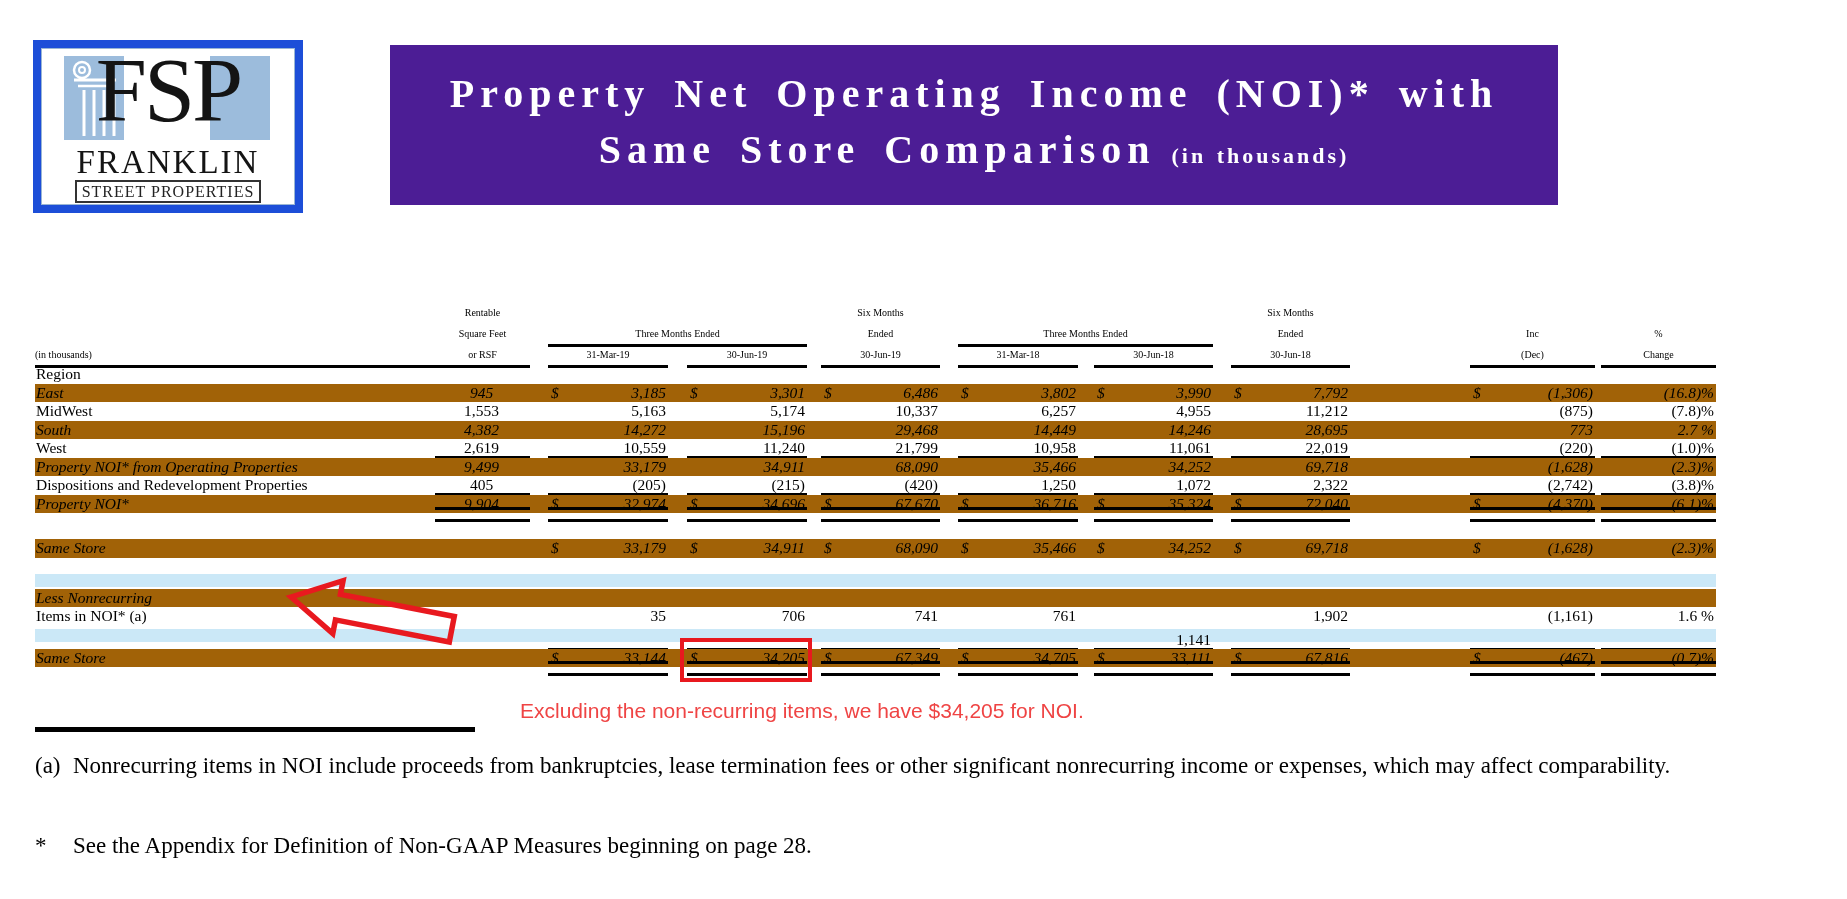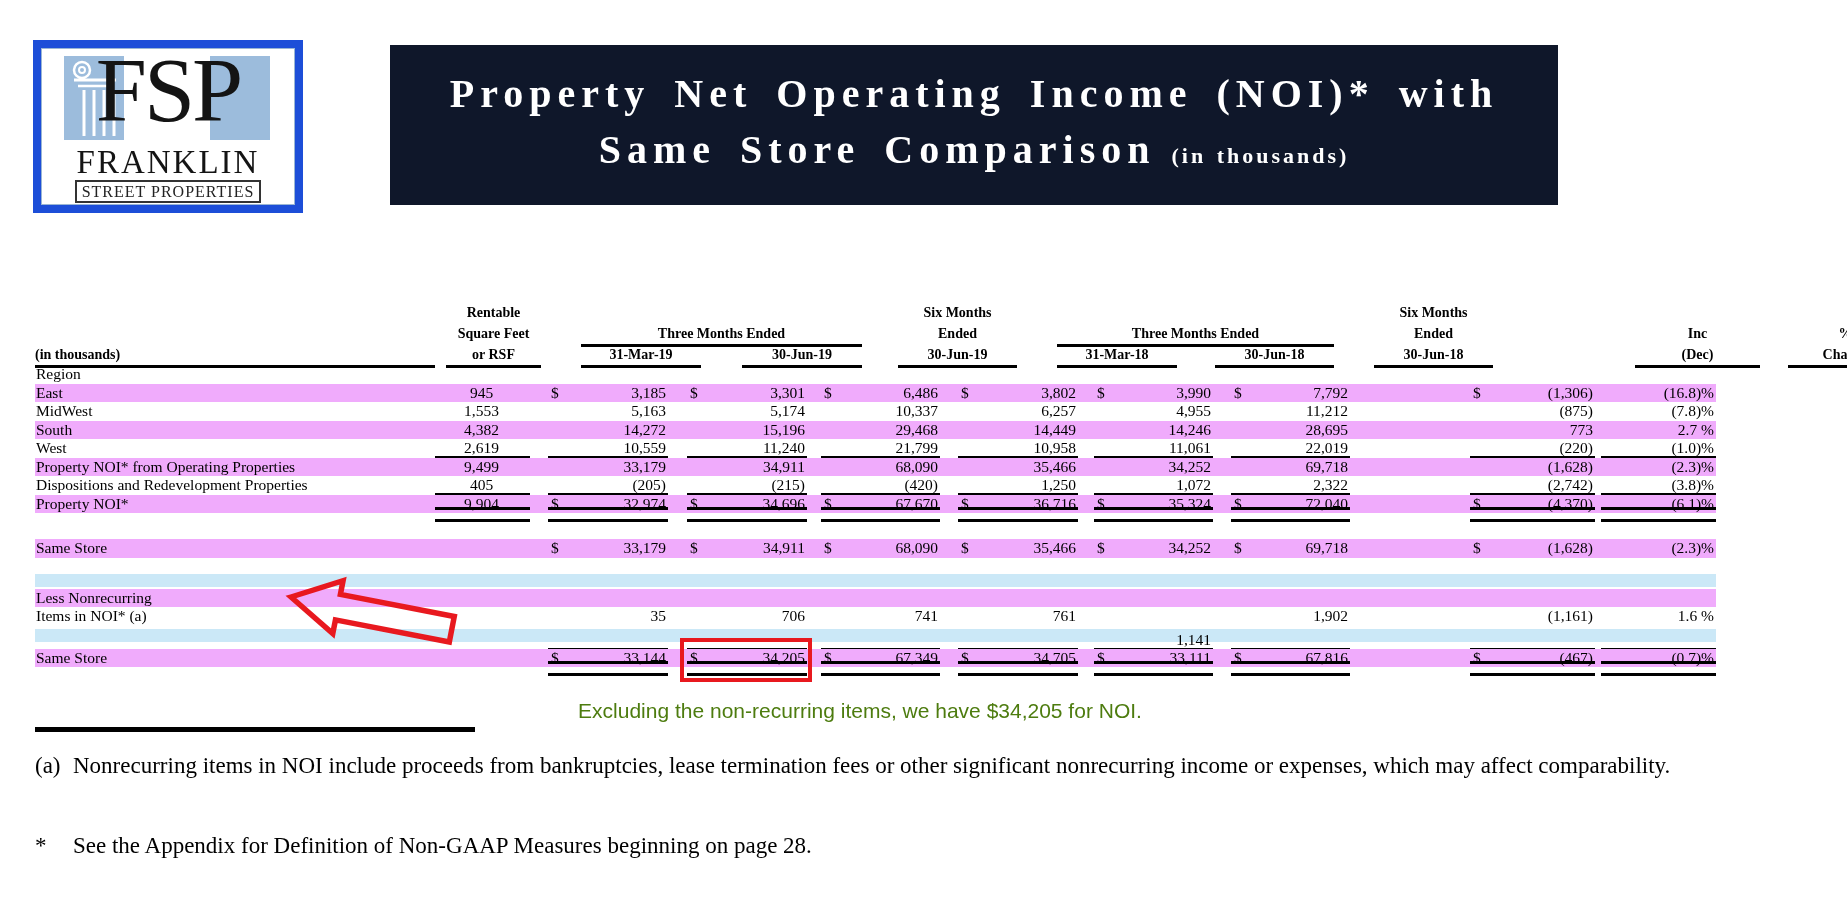--- a/index.html
+++ b/index.html
@@ -14,55 +14,55 @@
   .logo-sq{position:absolute;top:5px;width:60px;height:84px;background:#9cbcdc;}
   #logo-sq-left{left:16px;}
   #logo-sq-right{right:18px;}
   #fsp-text{position:absolute;left:0;right:0;top:-9px;text-align:center;
             font-size:92px;line-height:96px;color:#141414;letter-spacing:-3px;}
   #logo-name1{font-size:33px;line-height:34px;letter-spacing:2px;color:#141414;}
   #logo-name2{font-size:16px;line-height:19px;letter-spacing:1px;color:#222;
               border:2px solid #333;padding:0 5px;margin-top:1px;}
 
   
-  #banner{position:absolute;left:390px;top:45px;width:1168px;height:160px;background:#0f172a;
+  #banner{position:absolute;left:390px;top:45px;width:1168px;height:160px;background:#4c1d95;
           display:flex;flex-direction:column;justify-content:center;align-items:center;gap:10px;}
   .banner-line{color:#fff;font-weight:bold;font-size:40px;letter-spacing:6px;word-spacing:8px;
                white-space:nowrap;line-height:46px;}
   #banner-note{font-size:22px;letter-spacing:3px;margin-left:16px;word-spacing:2px;}
 
   
   #noi-table{position:absolute;left:35px;top:302px;width:1681px;
              --cols:400px 95px 18px 120px 19px 120px 14px 119px 18px 120px 16px 119px 18px 119px 120px 125px 6px 115px;}
   .hrow{display:grid;grid-template-columns:var(--cols);height:21px;line-height:21px;
-        font-weight:bold;font-size:14px;gap:11px;}
+        font-weight:normal;font-size:10px;}
   .hc{text-align:center;white-space:nowrap;}
   .hul{border-bottom:3px solid #000;}
   .hc-left{text-align:left;}
 
   .trow{display:grid;grid-template-columns:var(--cols);height:18.5px;line-height:18.5px;
         font-size:15.5px;position:relative;}
-  .bg-blue{background:#f0abfc;}
+  .bg-blue{background:#a16207;font-style:italic;}
   .stripe{background:#cbe8f7;}
   .lbl{grid-column:1;white-space:nowrap;padding-left:1px;}
   .rsf{grid-column:2;text-align:center;position:relative;padding-right:2px;}
   .money{display:flex;position:relative;padding:0 2px 0 3px;white-space:nowrap;}
   .money .v{margin-left:auto;}
   .pct{grid-column:18;text-align:right;position:relative;padding-right:2px;white-space:nowrap;}
   .ul1{position:absolute;left:0;right:0;bottom:-1px;height:3px;background:#000;}
   .ul2{position:absolute;left:0;right:0;bottom:-9px;height:9px;
        border-top:3px solid #000;border-bottom:3px solid #000;}
   .redbox{position:absolute;left:-7px;right:-5px;top:-11px;bottom:-15px;
           border:4px solid #e8191f;z-index:6;}
   .arrow-svg{position:absolute;left:250px;top:-24px;width:200px;height:80px;
              overflow:visible;z-index:5;}
 
   
-  #red-note{position:absolute;left:520px;top:699px;width:680px;text-align:center;
-            color:#4d7c0f;font-family:"Liberation Sans",sans-serif;font-size:21px;}
+  #red-note{position:absolute;left:520px;top:699px;width:680px;text-align:left;
+            color:#ef4444;font-family:"Liberation Sans",sans-serif;font-size:21px;}
   #separator{position:absolute;left:35px;top:727px;width:440px;height:5px;background:#000;}
   #footnotes{position:absolute;left:35px;top:748px;width:1660px;font-size:23px;}
   .fn{display:flex;line-height:35px;}
   .fn-a{margin-bottom:45px;}
   .fn .marker{width:38px;flex:none;}
   .fn .txt{flex:1;max-width:1605px;}
 </style>
 </head>
 <body>
 

